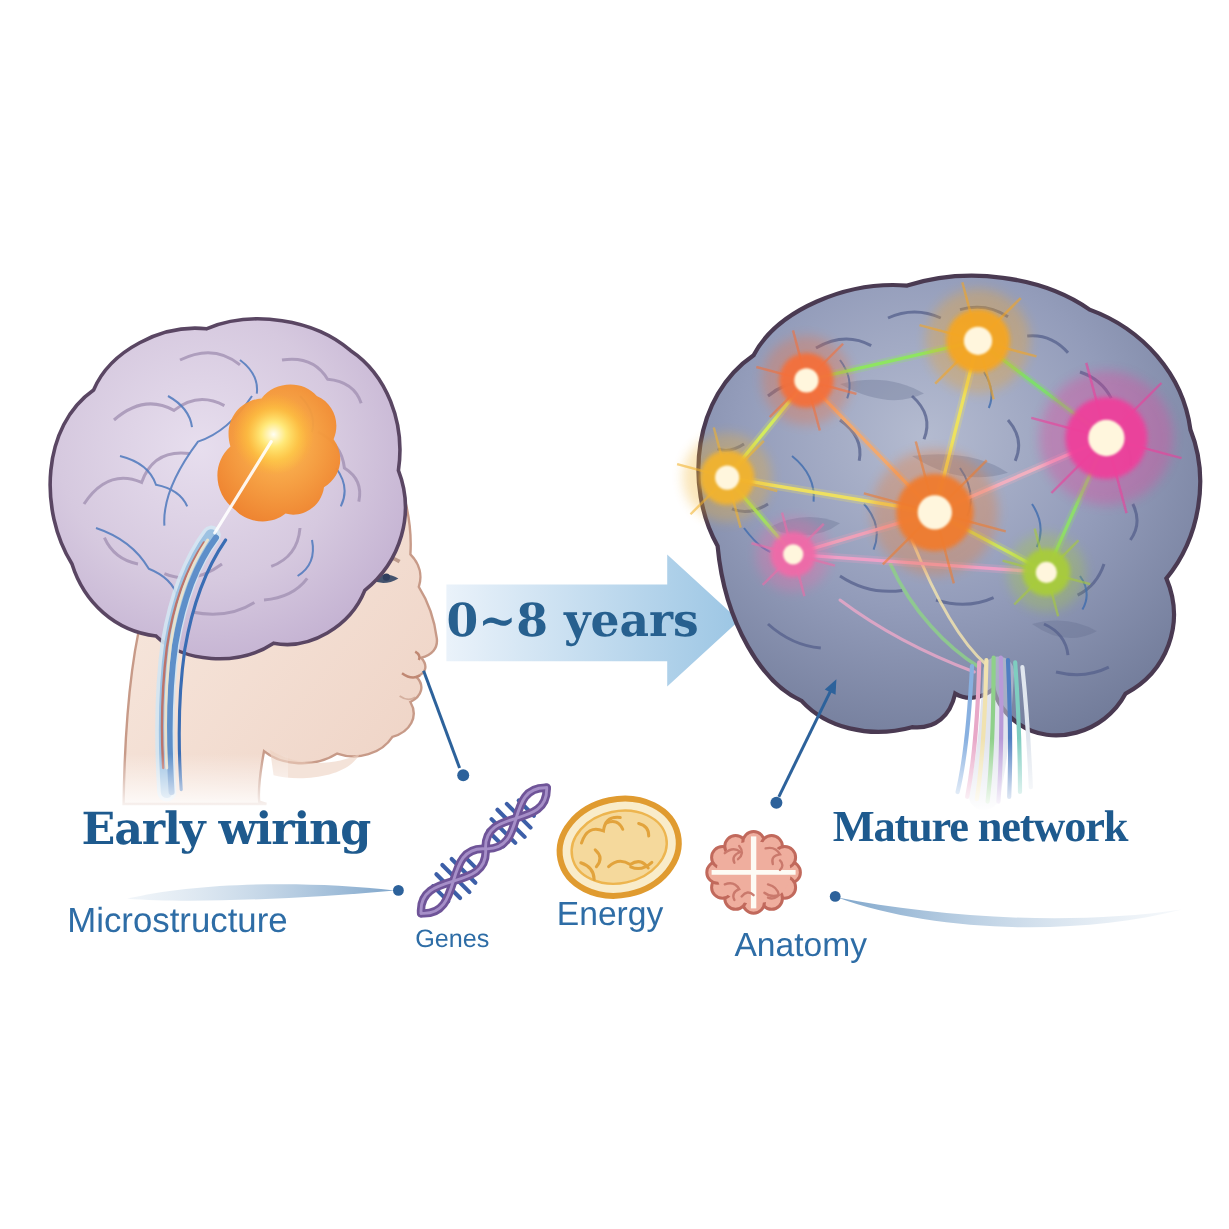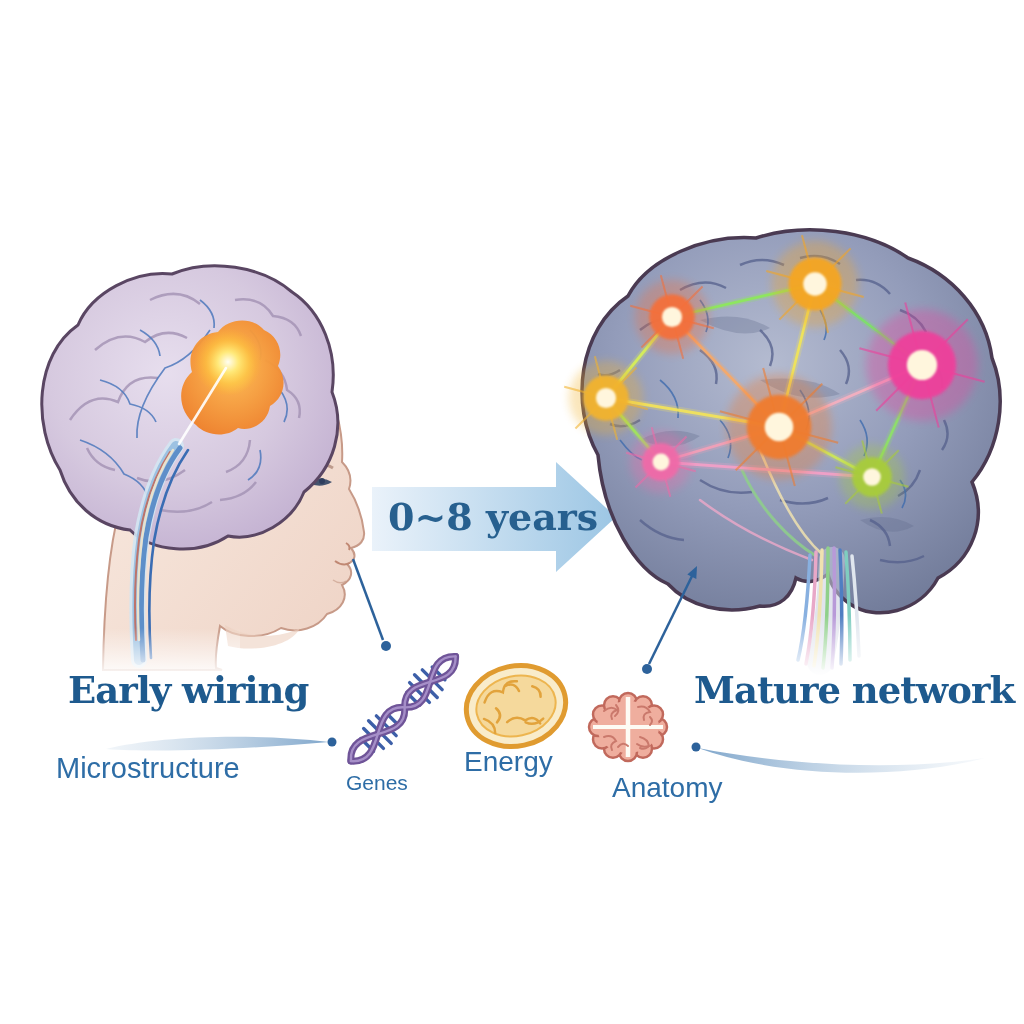--- a/index.html
+++ b/index.html
@@ -4,26 +4,26 @@
 <style>
   html,body{margin:0;padding:0;background:#ffffff;}
   .stage{position:relative;width:1024px;height:1024px;background:#ffffff;overflow:hidden;
          font-family:"Liberation Sans",sans-serif;}
   .stage svg.art{position:absolute;left:0;top:0;}
   .lbl{position:absolute;white-space:nowrap;}
   .lbl-serif{font-family:"DejaVu Serif","Liberation Serif",serif;font-weight:700;color:#1e5a8e;letter-spacing:-1px;}
   .lbl-sans{font-family:"Liberation Sans",sans-serif;font-weight:400;color:#2e6da6;}
   #label-early     {left:68px;  top:668px; font-size:37px;}
   #label-micro     {left:56px;  top:752px; font-size:29px;}
-  #label-mature    {left:694px; top:668px; font-size:37px;}
+  #label-mature    {left:694px; top:668px; font-size:37px;font-family:Liberation Serif, serif;}
   #label-genes     {left:346px; top:771px; font-size:21px;}
   #label-energy    {left:464px; top:746px; font-size:28px;text-align:center;}
   #label-anatomy   {left:568px; top:772px; font-size:28px;margin-left:44px;}
   #label-arrow     {left:372px; top:494px; width:192px; text-align:center;
-                    font-size:38px; color:#27608f; letter-spacing:0;padding-left:16px;}
+                    font-size:38px; color:#27608f; letter-spacing:0;}
 </style>
 </head>
 <body>
 
 <div class="stage">
 
 <svg class="art" width="1024" height="1024" viewBox="0 0 1024 1024">
   <defs>
     <linearGradient id="gArrow" x1="0" y1="0" x2="1" y2="0">
       <stop offset="0" stop-color="#eaf2fa"></stop>

